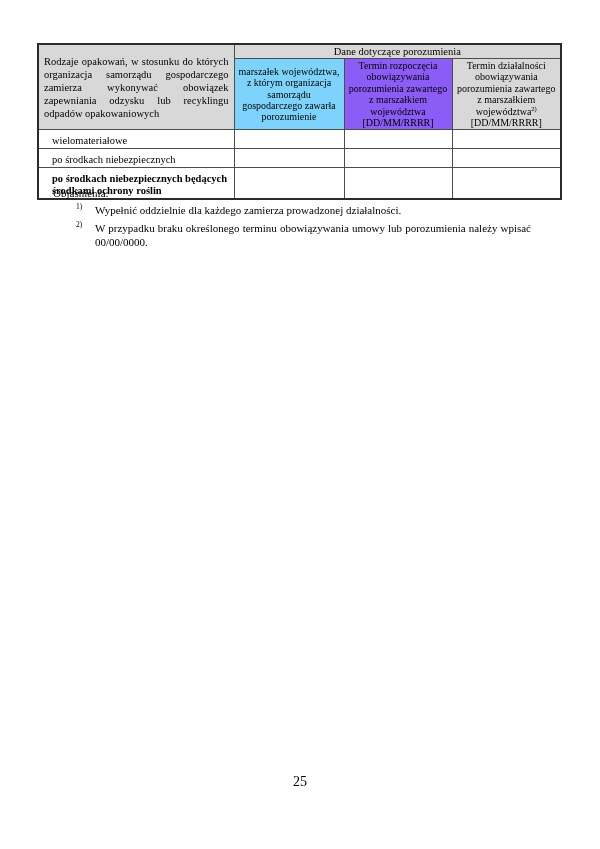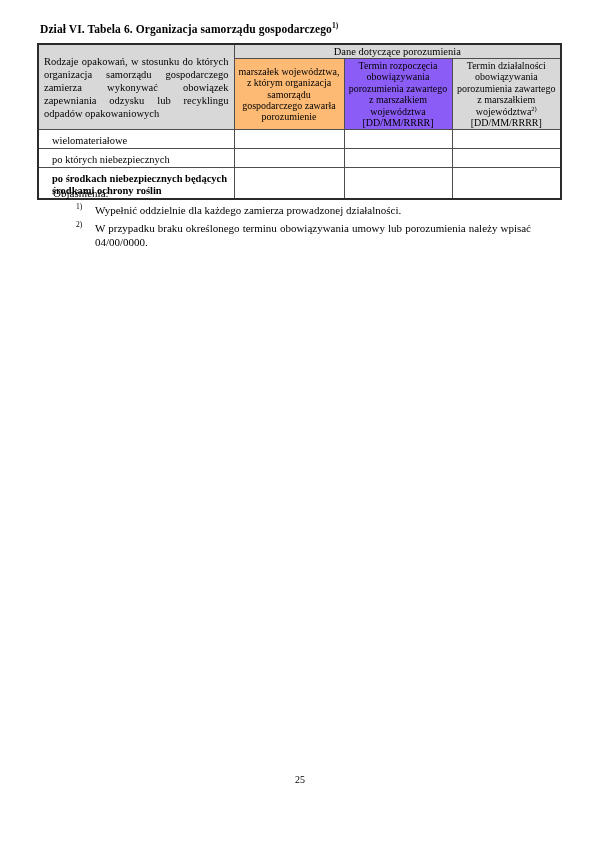--- a/index.html
+++ b/index.html
@@ -45,64 +45,61 @@
   .fn-item { position:relative; padding-left:42px; margin-top:3px; }
   .fn-marker {
     position:absolute; left:23px; top:-1px;
     font-size:7.5px; vertical-align:super;
   }
   .fn-text { line-height:14.5px; }
   .fn-item.justified .fn-text { text-align:justify; }
 
   .page-number {
     position:absolute; left:0; top:774px; width:600px;
-    text-align:center; font-size:10px;
+    text-align:center; font-size:14px;
   }
 </style>
 </head>
 <body>
 
 <div class="page">
 
-  <div class="doc-title">
-    <span>Dział VI. Tabela 6. Organizacja samorządu gospodarczego</span><sup>1)</sup>
-  </div>
 
   <table class="main-table">
     <colgroup>
       <col style="width:196px">
         <col style="width:110px">
         <col style="width:108px">
         <col style="width:109px">
     </colgroup>
     <tbody>
       <tr>
         <td class="hdr col1hdr" rowspan="2" style="background: rgb(216, 216, 216);">Rodzaje opakowań, w stosunku do których organizacja samorządu gospodarczego zamierza wykonywać obowiązek zapewniania odzysku lub recyklingu odpadów opakowaniowych</td>
         <td class="hdr spanhdr" colspan="3" style="background: rgb(216, 216, 216);">Dane dotyczące porozumienia</td>
       </tr>
       <tr>
-        <td class="hdr sub" style="background: #fdba74;">marszałek województwa, z którym organizacja samorządu gospodarczego zawarła porozumienie</td>
+        <td class="hdr sub" style="background: #7dd3fc;">marszałek województwa, z którym organizacja samorządu gospodarczego zawarła porozumienie</td>
         <td class="hdr sub" style="background: #8b5cf6;">
           <span>Termin rozpoczęcia obowiązywania porozumienia zawartego z marszałkiem województwa</span><br>
           <span>[DD/MM/RRRR]</span>
         </td>
         <td class="hdr sub" style="background: rgb(216, 216, 216);">
           <span>Termin działalności obowiązywania porozumienia zawartego z marszałkiem województwa</span><sup>2)</sup><br>
           <span>[DD/MM/RRRR]</span>
         </td>
       </tr>
 
       <tr class="data">
         <td class="lbl">wielomateriałowe</td>
         <td></td>
         <td></td>
         <td></td>
       </tr>
       <tr class="data">
-        <td class="lbl">po których niebezpiecznych</td>
+        <td class="lbl">po środkach niebezpiecznych</td>
         <td></td>
         <td></td>
         <td></td>
       </tr>
       <tr class="data tall">
         <td class="lbl">po środkach niebezpiecznych będących środkami ochrony roślin</td>
         <td></td>
         <td></td>
         <td></td>
       </tr>
@@ -110,19 +107,19 @@
   </table>
 
   <div class="footnotes">
     <div class="fn-heading">Objaśnienia:</div>
     <div class="fn-item">
       <sup class="fn-marker">1)</sup>
       <div class="fn-text">Wypełnić oddzielnie dla każdego zamierza prowadzonej działalności.</div>
     </div>
     <div class="fn-item justified">
       <sup class="fn-marker">2)</sup>
-      <div class="fn-text">W przypadku braku określonego terminu obowiązywania umowy lub porozumienia należy wpisać 04/00/0000.</div>
+      <div class="fn-text">W przypadku braku określonego terminu obowiązywania umowy lub porozumienia należy wpisać 00/00/0000.</div>
     </div>
   </div>
 
   <div class="page-number">25</div>
 
 </div>
 
 </body></html>

